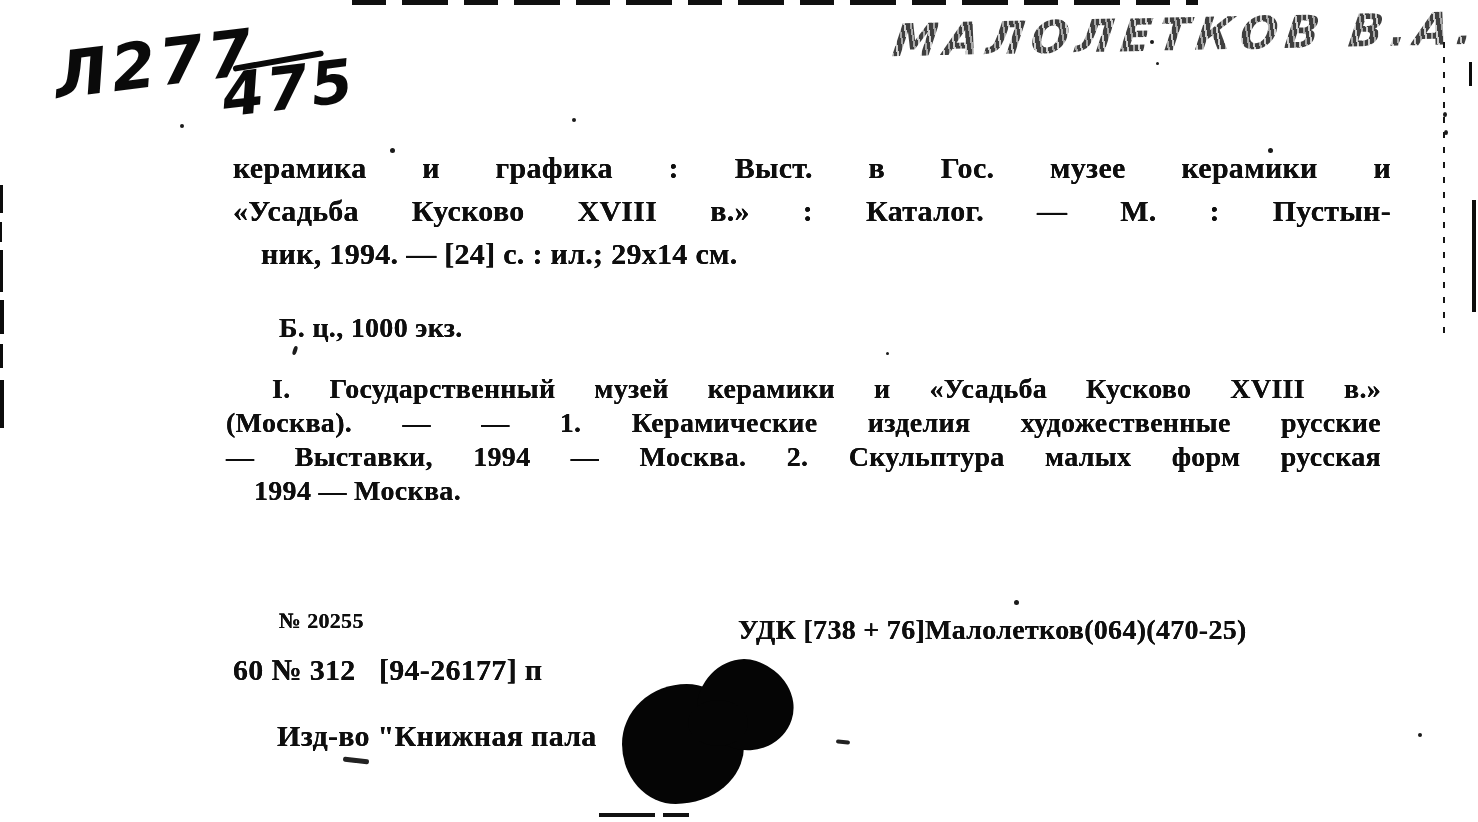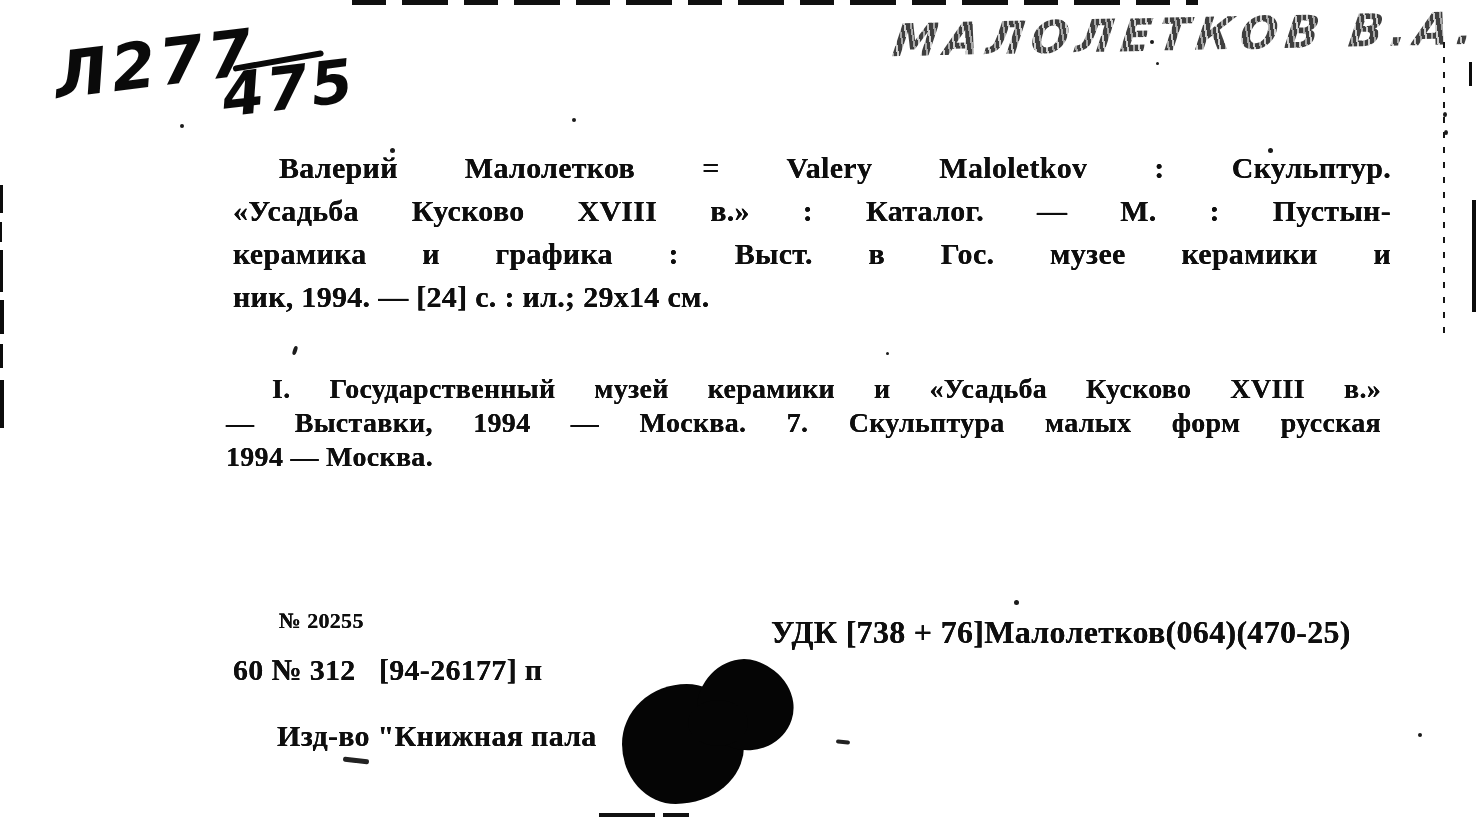--- a/index.html
+++ b/index.html
@@ -40,28 +40,28 @@
     letter-spacing:7px;color:#161616;opacity:.82;
     transform:rotate(-1.2deg) skewX(-9deg);
     -webkit-mask-image:repeating-linear-gradient(73deg,#000 0 3px,rgba(0,0,0,.25) 3px 5px,#000 5px 9px,rgba(0,0,0,.45) 9px 11px);
             mask-image:repeating-linear-gradient(73deg,#000 0 3px,rgba(0,0,0,.25) 3px 5px,#000 5px 9px,rgba(0,0,0,.45) 9px 11px);
     white-space:nowrap;
   }
   
   .print{font-weight:700;letter-spacing:.3px;text-shadow:0 0 .5px #000;}
   .block{position:absolute;}
   .line{display:block;text-align:justify;text-align-last:justify;}
-  .line.no-just{text-align:center;text-align-last:left;}
+  .line.no-just{text-align:center;text-align-last:left;margin-left:28px;}
   .line.indent{padding-left:46px;box-sizing:border-box;}
   #main-entry{left:233px;top:146px;width:1158px;font-size:30px;line-height:43px;}
   #price-line{left:279px;top:312px;font-size:28px;}
   #tracings{left:226px;top:372px;width:1155px;font-size:28px;line-height:34px;}
   #record-number{left:279px;top:608px;font-size:22px;}
   #series-line{left:233px;top:645px;font-size:30px;white-space:pre;margin-top:8px;}
-  #udc-line{left:738px;top:614px;font-size:32px;white-space:nowrap;margin-left:33px;}
+  #udc-line{left:738px;top:614px;font-size:28px;white-space:nowrap;}
   #copyright-line{left:277px;top:682px;font-size:30px;white-space:nowrap;letter-spacing:0;}
   #publisher-line{left:277px;top:719px;font-size:30px;white-space:nowrap;}
   
   .ink-blob{position:absolute;left:0;top:0;}
   .blob-a{position:absolute;left:622px;top:684px;width:122px;height:120px;background:#050505;
     border-radius:53% 47% 56% 44% / 50% 52% 48% 50%;}
   .blob-b{position:absolute;left:698px;top:660px;width:96px;height:90px;background:#050505;
     border-radius:46% 54% 50% 50% / 55% 50% 50% 45%;transform:rotate(18deg);}
   .blob-c{position:absolute;left:688px;top:700px;width:60px;height:46px;background:#050505;border-radius:50%;}
   .bottom-line{
@@ -87,29 +87,30 @@
 
   <div class="callnum">
     <span class="callnum-top">Л277</span>
     <span class="callnum-bar"></span>
     <span class="callnum-bottom">475</span>
   </div>
 
   <div class="hw-stamp">МАЛОЛЕТКОВ В.А.</div>
 
   <div id="main-entry" class="block print">
-    <span class="line indent">Валерий Малолетков = Valery Maloletkov : Скульптур.</span>
+    <span class="line">керамика и графика : Выст. в Гос. музее керамики и</span>
     <span class="line">«Усадьба Кусково XVIII в.» : Каталог. — М. : Пустын-</span>
-    <span class="line">керамика и графика : Выст. в Гос. музее керамики и</span>
     <span class="line no-just">ник, 1994. — [24] с. : ил.; 29х14 см.</span>
   </div>
+  <div id="price-line" class="block print">Б. ц., 1000 экз.</div>
 
   <div id="tracings" class="block print">
     <span class="line indent">I. Государственный музей керамики и «Усадьба Кусково XVIII в.»</span>
-    <span class="line">— Выставки, 1994 — Москва. 7. Скульптура малых форм русская</span>
+    <span class="line">(Москва). — — 1. Керамические изделия художественные русские</span>
+    <span class="line">— Выставки, 1994 — Москва. 2. Скульптура малых форм русская</span>
     <span class="line no-just">1994 — Москва.</span>
   </div>
 
   <div id="record-number" class="block print">№ 20255</div>
   <div id="series-line" class="block print">60 № 312   [94-26177] п</div>
   <div id="udc-line" class="block print">УДК [738 + 76]Малолетков(064)(470-25)</div>
   <div id="publisher-line" class="block print">Изд-во "Книжная пала</div>
 
   <div class="ink-blob">
     <div class="blob-a"></div>

